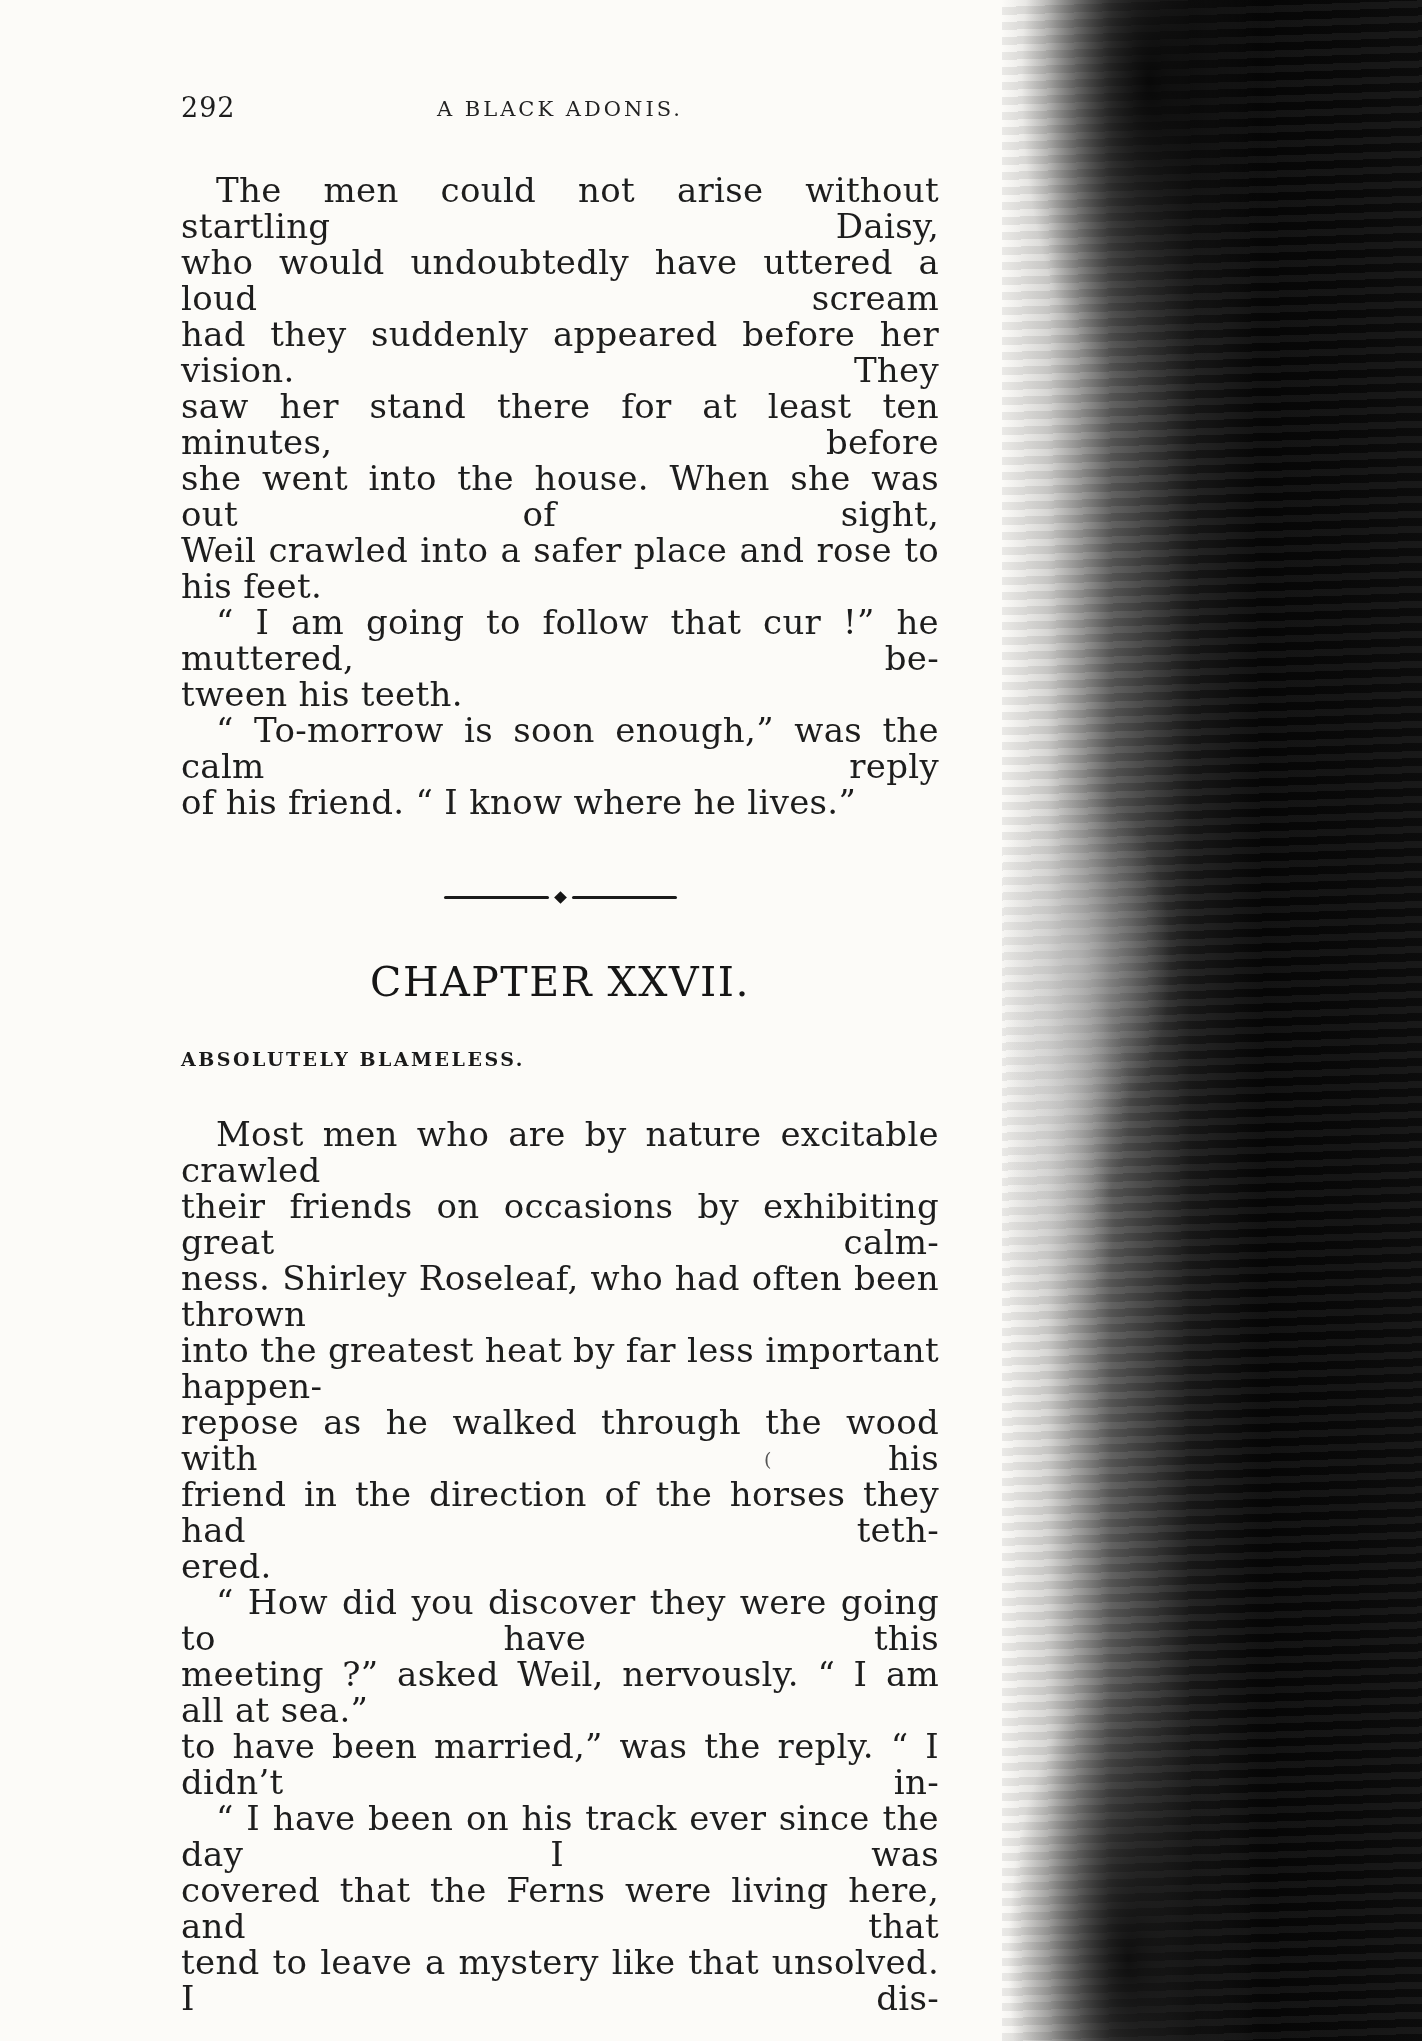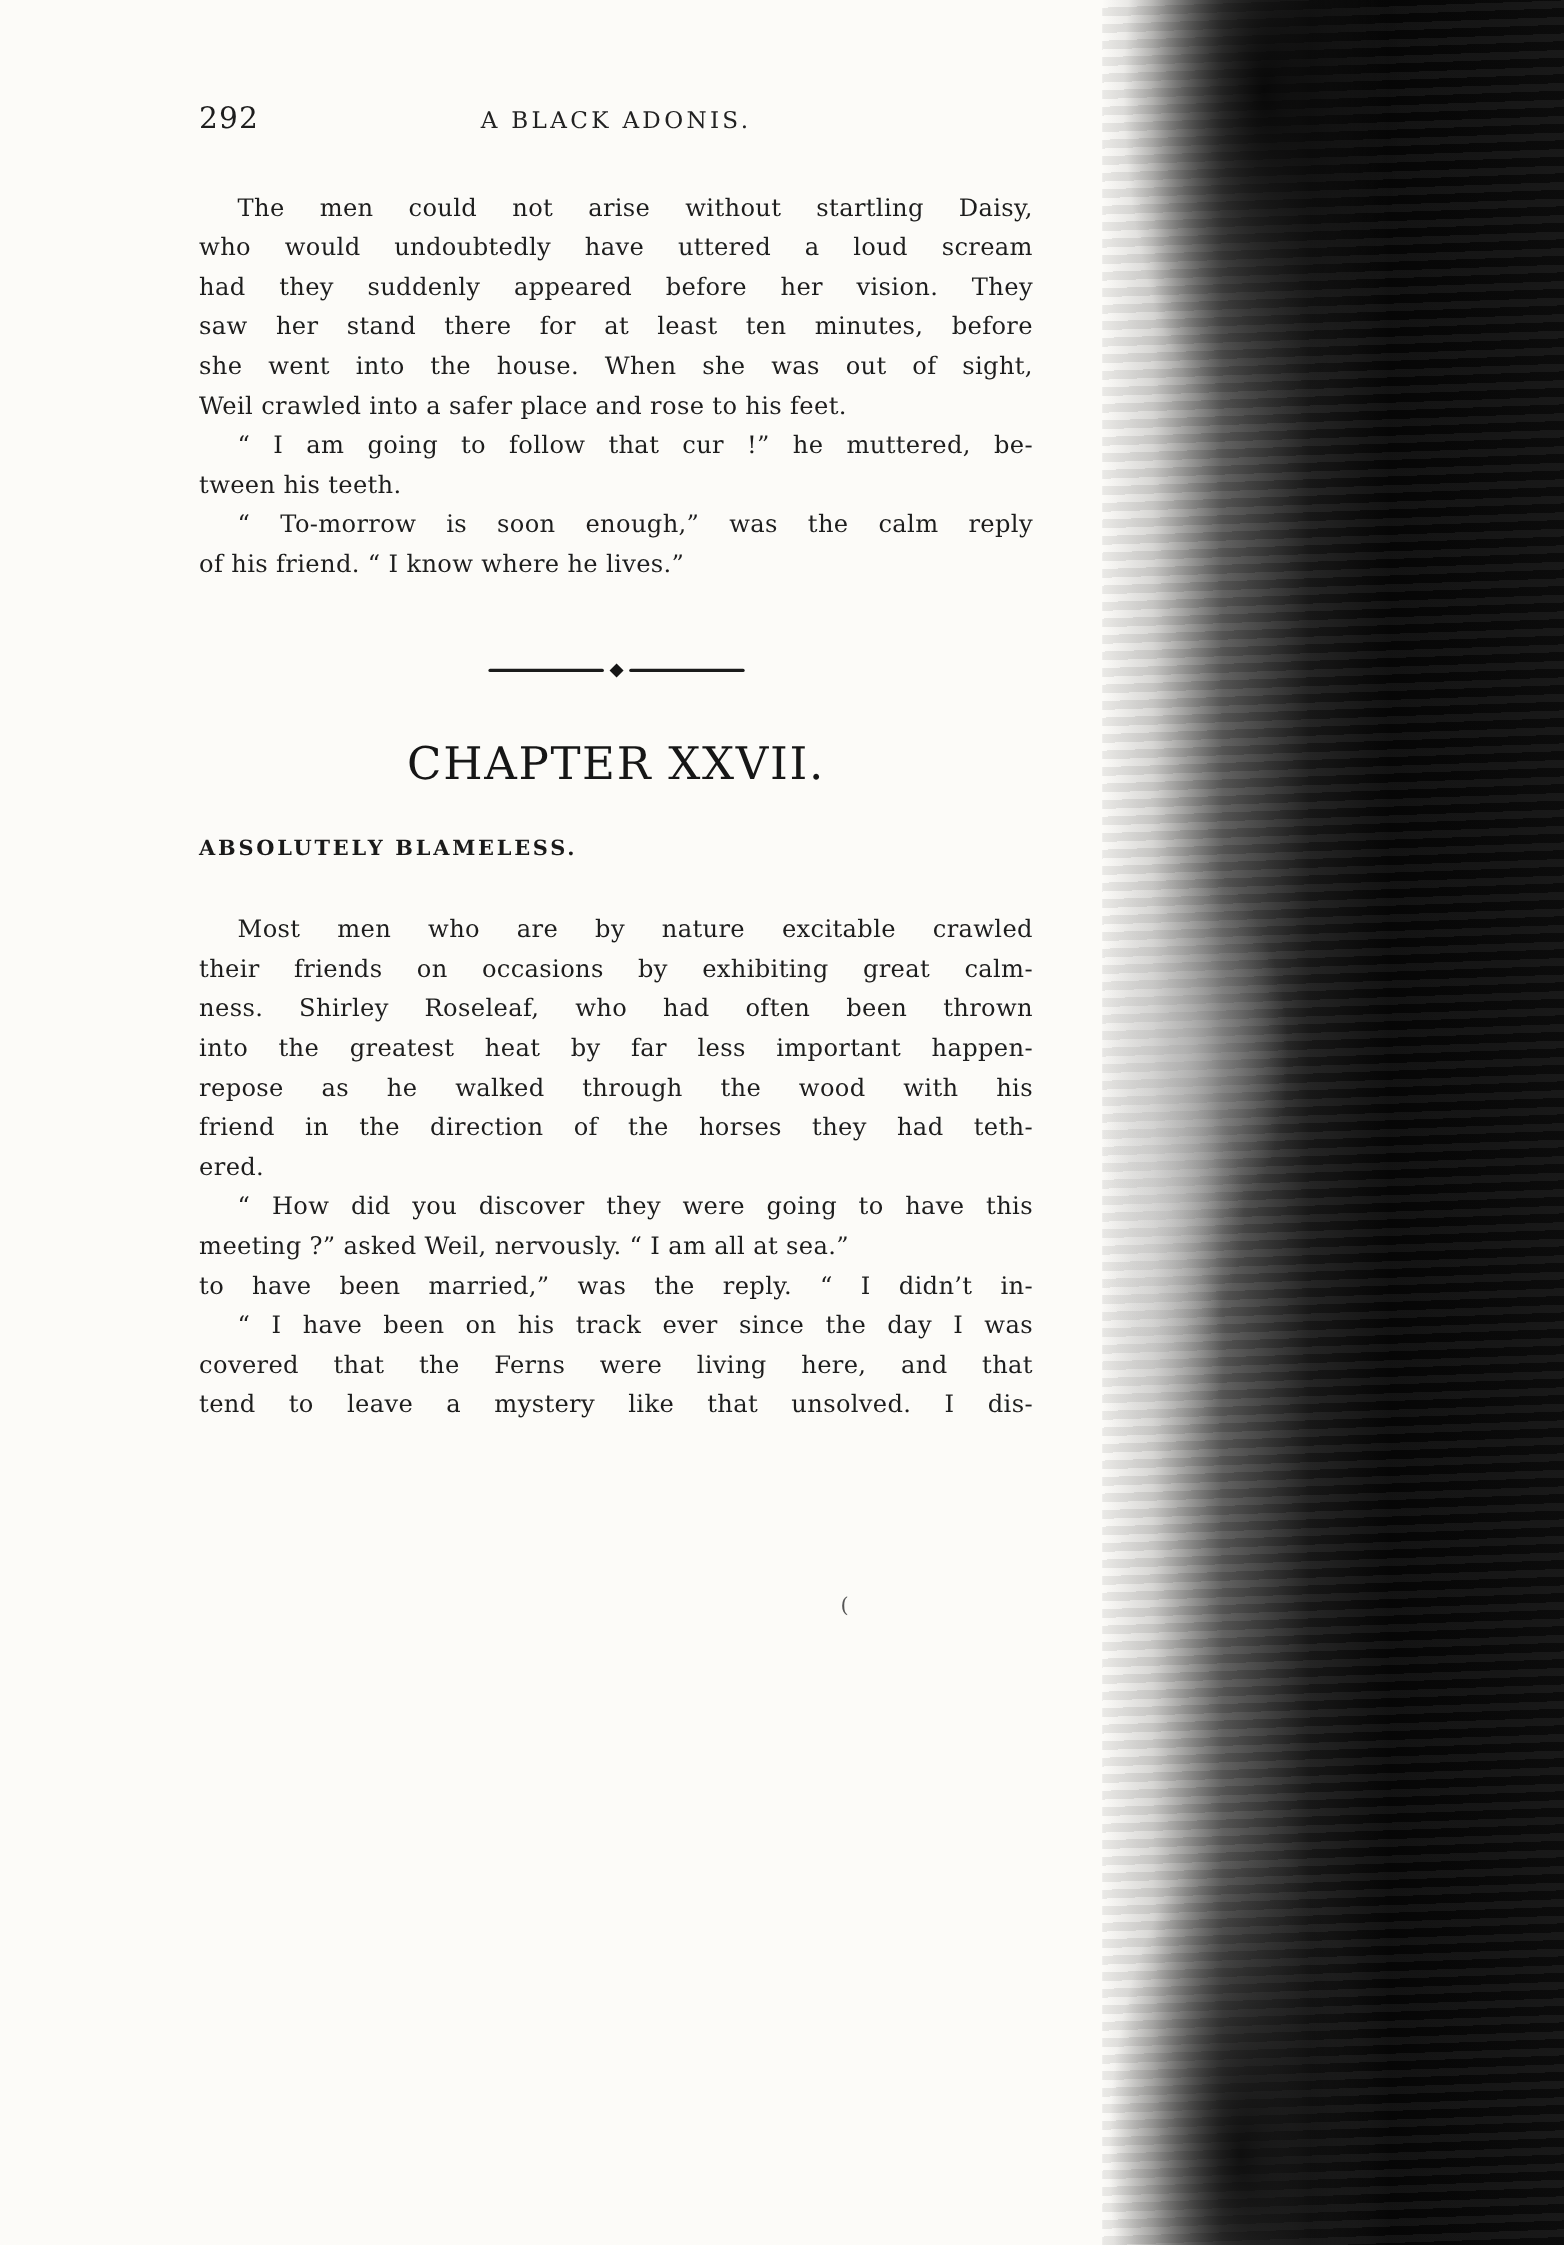--- a/index.html
+++ b/index.html
@@ -65,21 +65,21 @@
     text-align: center;
     font-size: 21px;
     letter-spacing: 3px;
     padding-top: 5px;
     color: #222;
   }
   .para {
     margin: 0;
   }
   .line {
-    font-size: 22px;
+    font-size: 34px;
     line-height: 36px;
     text-align: justify;
     text-align-last: justify;
     letter-spacing: 0.3px;
   }
   .line.end {
     text-align-last: left;
   }
   .line.indent {
     text-indent: 35px;

